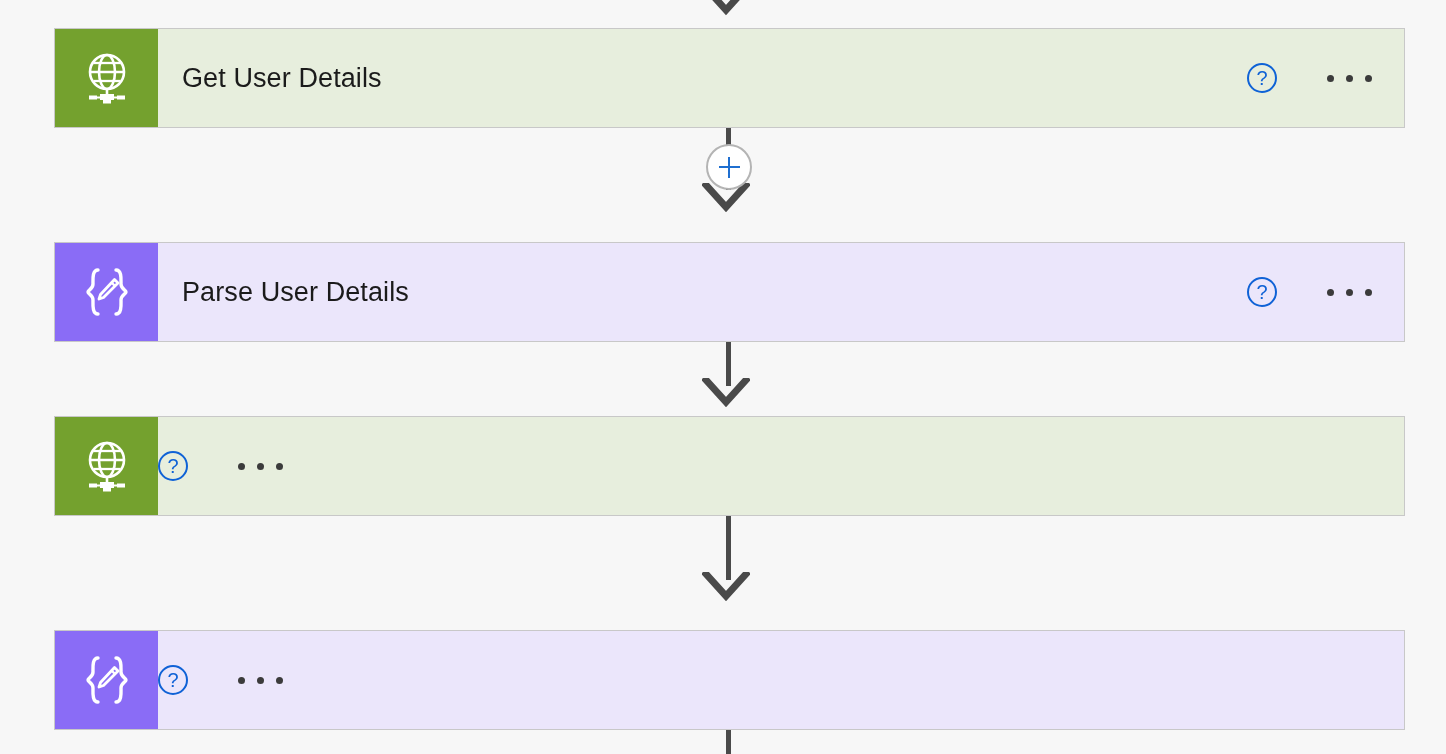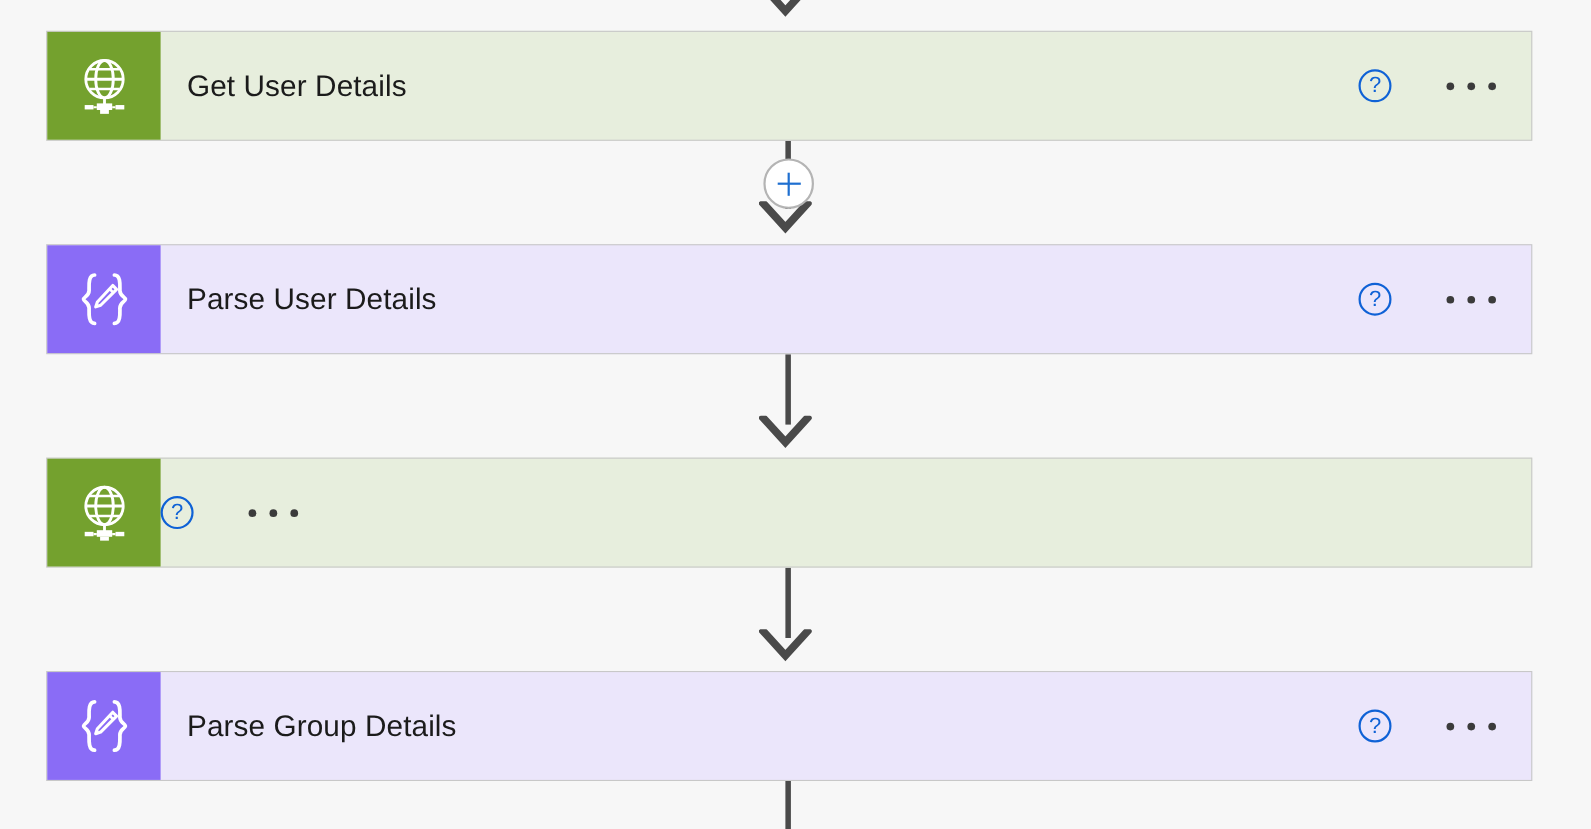--- a/index.html
+++ b/index.html
@@ -11,21 +11,21 @@
     width: 1446px;
     height: 754px;
     background: #f7f7f7;
     font-family: "Liberation Sans", sans-serif;
     overflow: hidden;
     position: relative;
   }
 
   #canvas {
     position: absolute;
-    left: 0; top: 0;
+    left: 12px; top: 0;
     width: 1218px;
     height: 754px;
   }
 
   
   .connector {
     position: absolute;
     left: 0;
     width: 1446px;
     pointer-events: none;
@@ -81,21 +81,21 @@
     height: 100px;
     box-sizing: border-box;
     border: 1px solid #c8c8c8;
     display: flex;
     align-items: stretch;
     cursor: pointer;
     z-index: 3;
     box-shadow: 0 0 0 0 rgba(0,0,0,0);
   }
   .card.green { background: #e7eedd; }
-  .card.purple { background: #ebe6fb; }
+  .card.purple { background: #ebe6fb; margin-top: 20px; }
 
   .card-icon-tile {
     width: 103px;
     flex: 0 0 103px;
     display: flex;
     align-items: center;
     justify-content: center;
   }
   .tile-green { background: #74a12e; }
   .tile-purple { background: #8a6cf6; }
@@ -275,21 +275,20 @@
 
   <div class="card purple" style="top:610px;">
     <div class="card-icon-tile tile-purple">
       <svg width="56" height="52" viewBox="0 0 56 52" aria-hidden="true">
         <path d="M19 4 C13 4 14 14 14 18 C14 23 9 24 9 26 C9 28 14 29 14 34 C14 38 13 48 19 48" fill="none" stroke="#ffffff" stroke-width="3.4" stroke-linecap="round" stroke-linejoin="round"></path>
         <path d="M37 4 C43 4 42 14 42 18 C42 23 47 24 47 26 C47 28 42 29 42 34 C42 38 43 48 37 48" fill="none" stroke="#ffffff" stroke-width="3.4" stroke-linecap="round" stroke-linejoin="round"></path>
         <path d="M35.5 13.5 L39 17 L24.5 31.5 L20 33 L21.5 28.5 Z" fill="none" stroke="#ffffff" stroke-width="2.8" stroke-linejoin="round"></path>
         <line x1="32.5" y1="16.5" x2="36" y2="20" stroke="#ffffff" stroke-width="2.4"></line>
       </svg>
     </div>
-    <div class="card-title">Parse Group Details</div>
     <div class="card-actions">
       <div class="help-icon">?</div>
       <div class="more-icon">
         <span class="dot"></span>
         <span class="dot"></span>
         <span class="dot"></span>
       </div>
     </div>
   </div>
 

